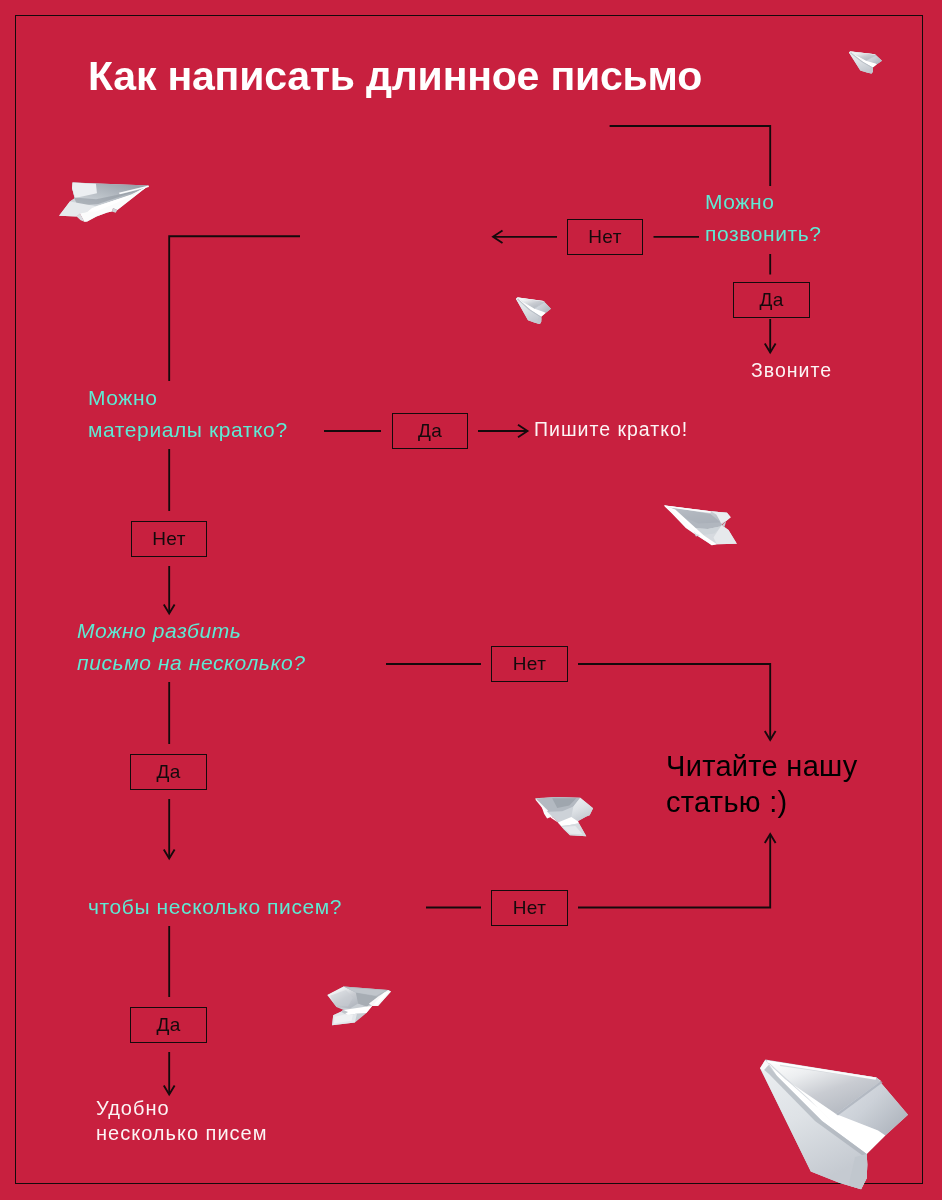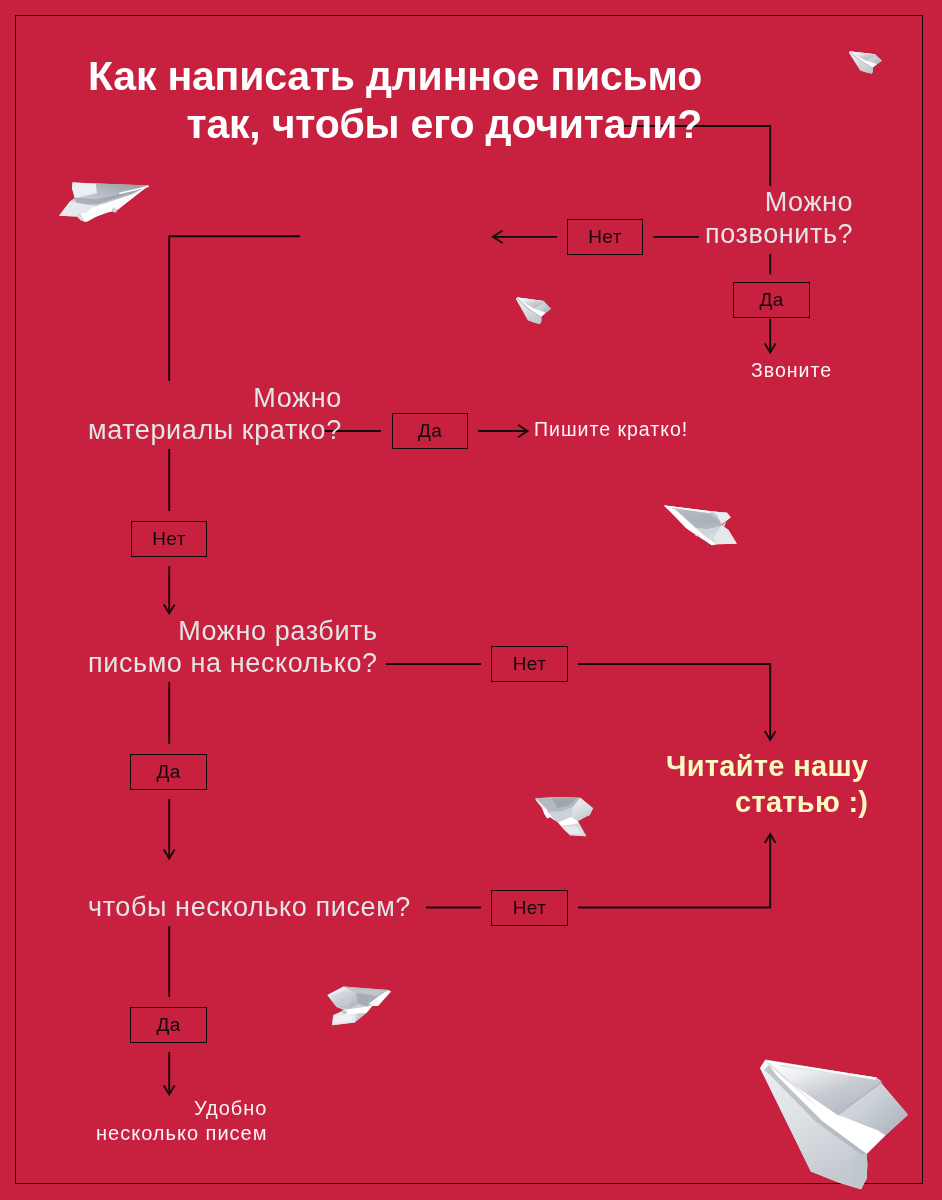--- a/index.html
+++ b/index.html
@@ -1,25 +1,25 @@
 <!DOCTYPE html>
 <html><head>
 <meta charset="utf-8">
 <style>
   html,body{margin:0;padding:0;}
   body{width:942px;height:1200px;overflow:hidden;background:#c8203f;
        font-family:"Liberation Sans",sans-serif;-webkit-font-smoothing:antialiased;}
-  .poster{position:relative;width:942px;height:1080px;text-align:right;}
+  .poster{position:relative;width:942px;height:1080px;}
   .frame{position:absolute;left:14.6px;top:14.6px;width:908.5px;height:1169.2px;border:1.9px solid #140a0c;box-sizing:border-box;}
   .title{position:absolute;color:#ffffff;font-size:41px;font-weight:700;line-height:48px;letter-spacing:-0.2px;white-space:nowrap;}
-  .q{position:absolute;color:#e5e5e5;font-size:27px;line-height:32px;font-weight:400;letter-spacing:0.6px;white-space:nowrap;}
+  .q{position:absolute;color:#5eead4;font-size:21px;line-height:32px;font-weight:400;letter-spacing:0.6px;white-space:nowrap;}
   .small{position:absolute;color:#fcf4f5;font-size:19.5px;line-height:24.5px;letter-spacing:1px;white-space:nowrap;}
   .small2{position:absolute;color:#fcf4f5;font-size:20px;line-height:25px;letter-spacing:1px;white-space:nowrap;}
   .box{position:absolute;border:1.9px solid #140a0c;color:#140a0c;font-size:19px;letter-spacing:0.4px;display:flex;align-items:center;justify-content:center;box-sizing:border-box;}
-  .cta{position:absolute;color:#fef9c3;font-size:29px;font-weight:700;line-height:36px;letter-spacing:0.3px;white-space:nowrap;}
+  .cta{position:absolute;color:#000000;font-size:29px;font-weight:400;line-height:36px;letter-spacing:0.3px;white-space:nowrap;}
   svg.lines,svg.planes{position:absolute;left:0;top:0;width:942px;height:1200px;}
 </style>
 </head>
 <body>
 
 <div class="poster">
   <div class="frame"></div>
 
   <svg class="planes" viewBox="0 0 942 1200">
     <defs>
@@ -243,40 +243,39 @@
       <path d="M163.8 604.5 L169.2 613.5 L174.6 604.5"></path>
       <path d="M764.8 343.5 L770.2 352.5 L775.6 343.5"></path>
       <path d="M764.8 731 L770.2 740 L775.6 731"></path>
       <path d="M764.8 843 L770.2 834 L775.6 843"></path>
       <path d="M502.5 230.5 L493 236.8 L502.5 243.1"></path>
       <path d="M518 424.7 L527.5 431 L518 437.3"></path>
     </g>
   </svg>
   <div class="title" style="left:88px;top:52px;">
     <span class="tline">Как написать длинное письмо</span><br>
-    <span class="tline">так, чтобы его дочитали?</span>
   </div>
 
   <div class="q" style="left:705px;top:186px;">
     <span>Можно</span><br>
     <span>позвонить?</span>
   </div>
   <div class="box" style="left:733px;top:282px;width:77px;height:36px;">Да</div>
   <div class="small" style="left:731px;top:358px;margin-left:20px;">Звоните</div>
   <div class="box" style="left:567px;top:219px;width:76px;height:36px;">Нет</div>
 
   <div class="q" style="left:88px;top:382px;">
     <span>Можно</span><br>
     <span>материалы кратко?</span>
   </div>
   <div class="box" style="left:392px;top:413px;width:76px;height:36px;">Да</div>
   <div class="small" style="left:534px;top:417px;">Пишите кратко!</div>
   <div class="box" style="left:131px;top:521px;width:76px;height:36px;">Нет</div>
 
-  <div class="q" style="left:88px;top:615px;">
+  <div class="q" style="left:77px;top:615px;font-style:italic;">
     <span>Можно разбить</span><br>
     <span>письмо на несколько?</span>
   </div>
   <div class="box" style="left:491px;top:646px;width:77px;height:36px;">Нет</div>
   <div class="box" style="left:130px;top:754px;width:77px;height:36px;">Да</div>
 
   <div class="q" style="left:88px;top:859px;">
     <br>
     <span>чтобы несколько писем?</span>
   </div>

